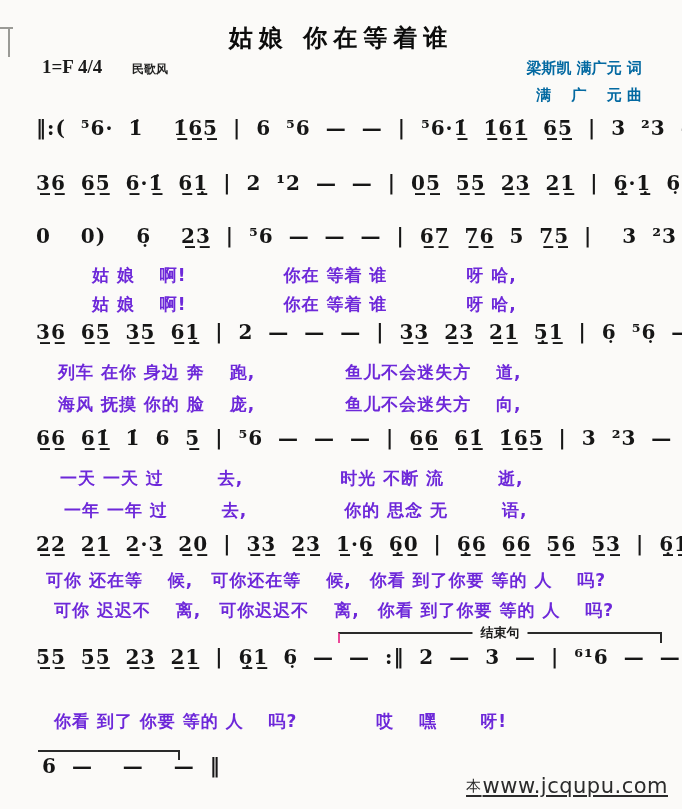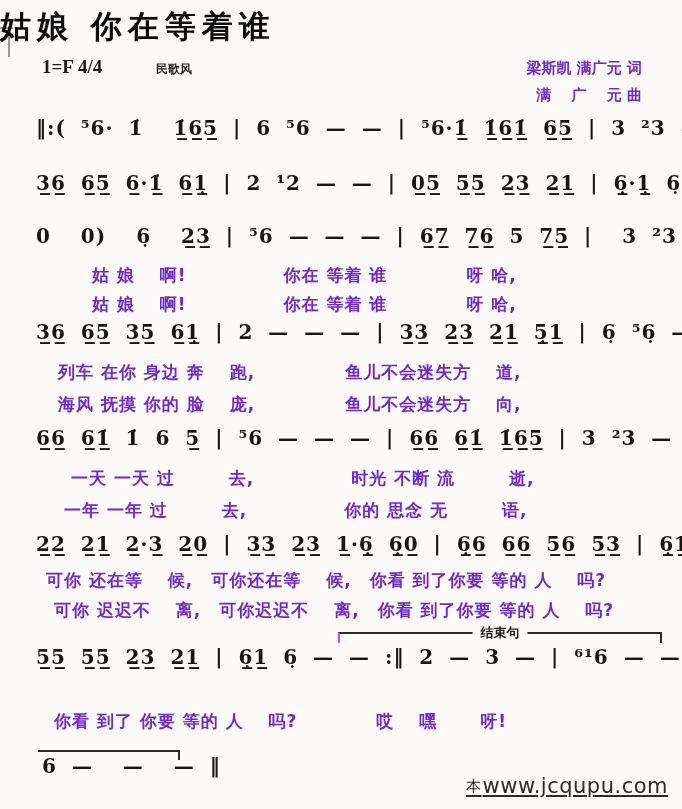--- a/index.html
+++ b/index.html
@@ -1,24 +1,24 @@
 <!DOCTYPE html>
 <html><head>
 <meta charset="utf-8">
 <style>
   html,body{margin:0;padding:0;background:#e8e8e6;}
   #sheet{position:relative;width:682px;height:809px;background:#fbfaf8;overflow:hidden;
          font-family:"DejaVu Sans",sans-serif;color:#1c1c1c;}
-  .title{position:absolute;top:6px;left:0;width:100%;
-         font-size:31px;font-weight:900;letter-spacing:6px;color:#0c0c0c;}
+  .title{position:absolute;top:22px;left:0;width:100%;text-align:center;
+         font-size:24px;font-weight:900;letter-spacing:6px;color:#0c0c0c;}
   .keytime{position:absolute;top:56px;left:42px;font-family:"Liberation Serif","DejaVu Serif",serif;
          font-size:19px;font-weight:700;}
-  .stylelabel{position:absolute;top:61px;left:132px;font-size:12px;font-weight:700;color:#222;margin-left:24px;}
+  .stylelabel{position:absolute;top:61px;left:132px;font-size:12px;font-weight:700;color:#222;}
   .credits{position:absolute;top:55px;right:40px;text-align:right;font-size:15px;
-         font-weight:700;line-height:27px;color:#6d28d9;}
+         font-weight:700;line-height:27px;color:#0369a1;}
   .music{position:absolute;left:36px;width:620px;font-family:"DejaVu Serif",serif;
          font-weight:700;font-size:20px;letter-spacing:1px;word-spacing:7px;
          white-space:pre;color:#161616;}
   .lyric{position:absolute;font-weight:700;font-size:17px;letter-spacing:1px;
          white-space:pre;color:#6d28d9;}
   .ending-bracket{position:absolute;top:632px;left:338px;width:320px;height:9px;
          border-top:2px solid #2a2a2a;border-left:2px solid #ec4899;border-right:2px solid #2a2a2a;}
   .ending-label{position:absolute;top:-10px;left:50%;transform:translateX(-50%);
          background:#fbfaf8;padding:0 8px;font-size:13px;font-weight:700;white-space:nowrap;}
   .final-bracket{position:absolute;top:750px;left:38px;width:140px;height:8px;
@@ -53,21 +53,21 @@
 
   <div class="music" style="top:224px">0  0)  6̣  2̲3̲ | ⁵6 — — — | 6̲7̲ 7̲6̲ 5 7̲5̲ |  3 ²3 — — |</div>
   <div class="lyric" style="top:264px;left:92px">姑 娘　 啊!　　　　　 你在 等着 谁　　　　 呀 哈,</div>
   <div class="lyric" style="top:293px;left:92px">姑 娘　 啊!　　　　　 你在 等着 谁　　　　 呀 哈,</div>
 
   <div class="music" style="top:320px">3̲6̲ 6̲5̲ 3̲5̲ 6̲1̣̲ | 2 — — — | 3̲3̲ 2̲3̲ 2̲1̲ 5̣̲1̲ | 6̣ ⁵6̣ — — |</div>
   <div class="lyric" style="top:361px;left:58px">列车 在你 身边 奔　 跑,　　　　　鱼儿不会迷失方　 道,</div>
   <div class="lyric" style="top:393px;left:58px">海风 抚摸 你的 脸　 庞,　　　　　鱼儿不会迷失方　 向,</div>
 
   <div class="music" style="top:426px">6̲6̲ 6̲1̲̇ 1̇ 6 5̲ | ⁵6 — — — | 6̲6̲ 6̲1̲̇ 1̲̇6̲5̲ | 3 ²3 — — |</div>
-  <div class="lyric" style="top:467px;left:71px">一天 一天 过　　　去,　　　　　 时光 不断 流　　　逝,</div>
+  <div class="lyric" style="top:467px;left:60px">一天 一天 过　　　去,　　　　　 时光 不断 流　　　逝,</div>
   <div class="lyric" style="top:499px;left:64px">一年 一年 过　　　去,　　　　　 你的 思念 无　　　语,</div>
 
   <div class="music" style="top:532px">2̲2̲ 2̲1̲ 2̲·3̲ 2̲0̲ | 3̲3̲ 2̲3̲ 1̲·6̣̲ 6̣̲0̲ | 6̣̲6̲ 6̲6̲ 5̲6̲ 5̲3̲ | 6̣̲1̲ 2 — — |</div>
   <div class="lyric" style="top:569px;left:46px">可你 还在等　 候,　可你还在等　 候,　你看 到了你要 等的 人　 吗?</div>
   <div class="lyric" style="top:599px;left:54px">可你 迟迟不　 离,　可你迟迟不　 离,　你看 到了你要 等的 人　 吗?</div>
 
   <div class="ending-bracket">
     <span class="ending-label">结束句</span>
   </div>
 

